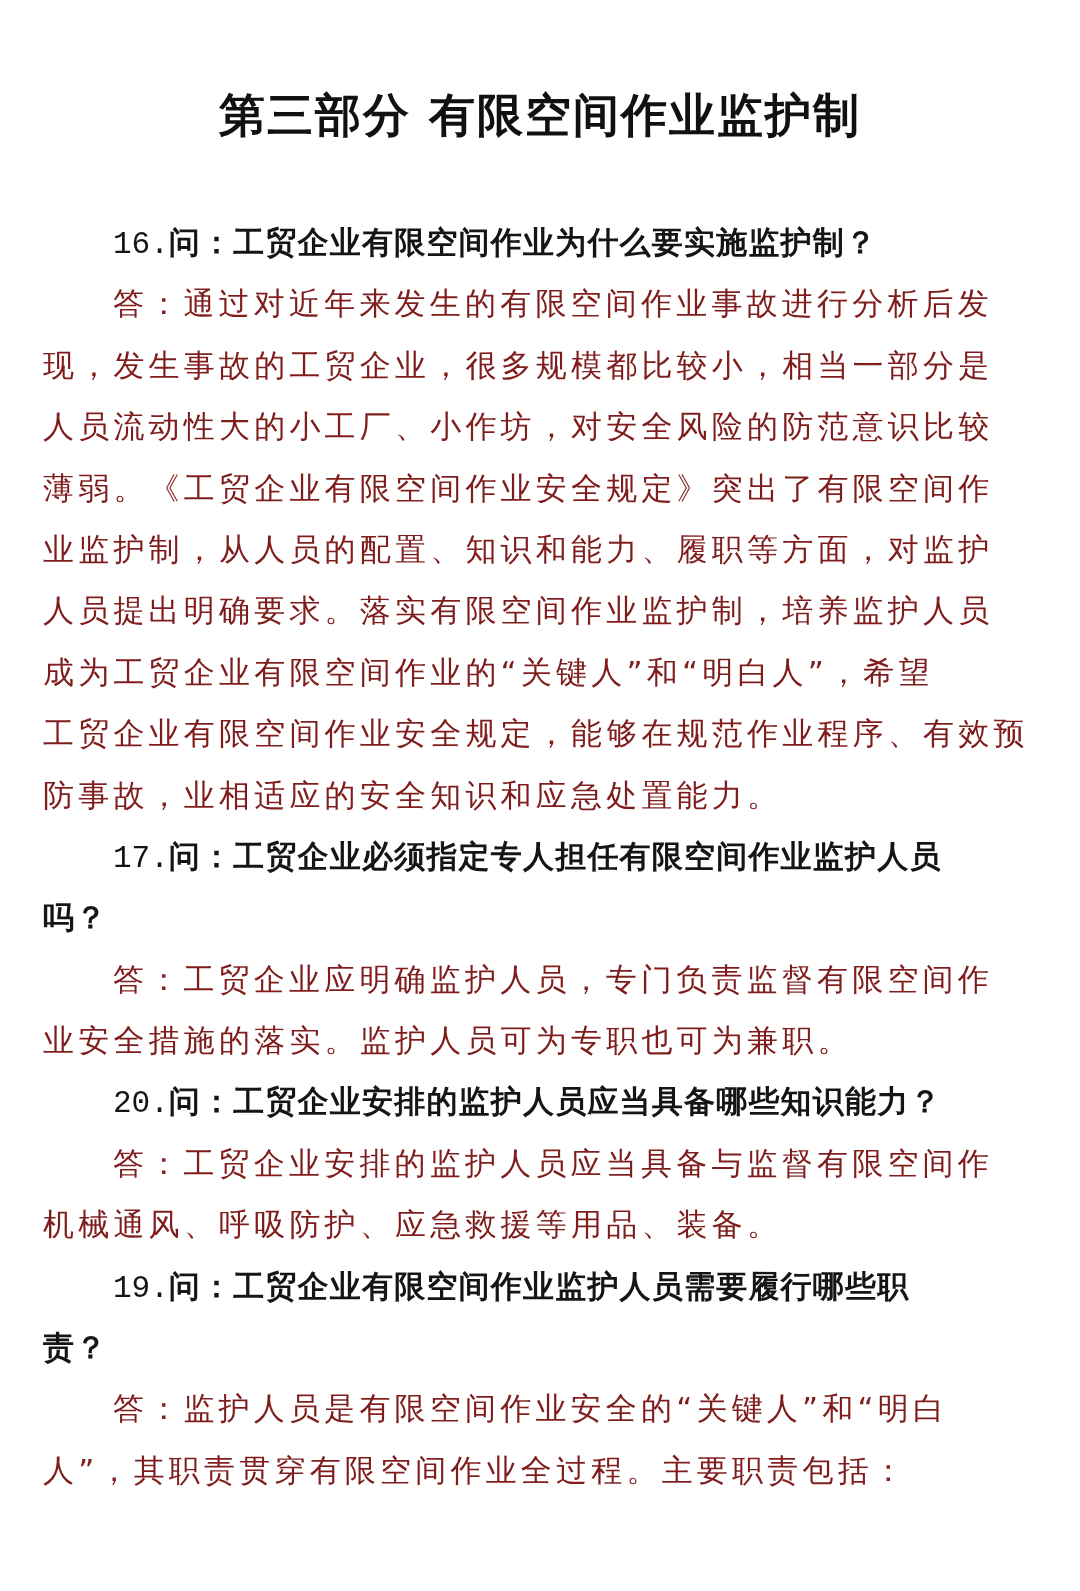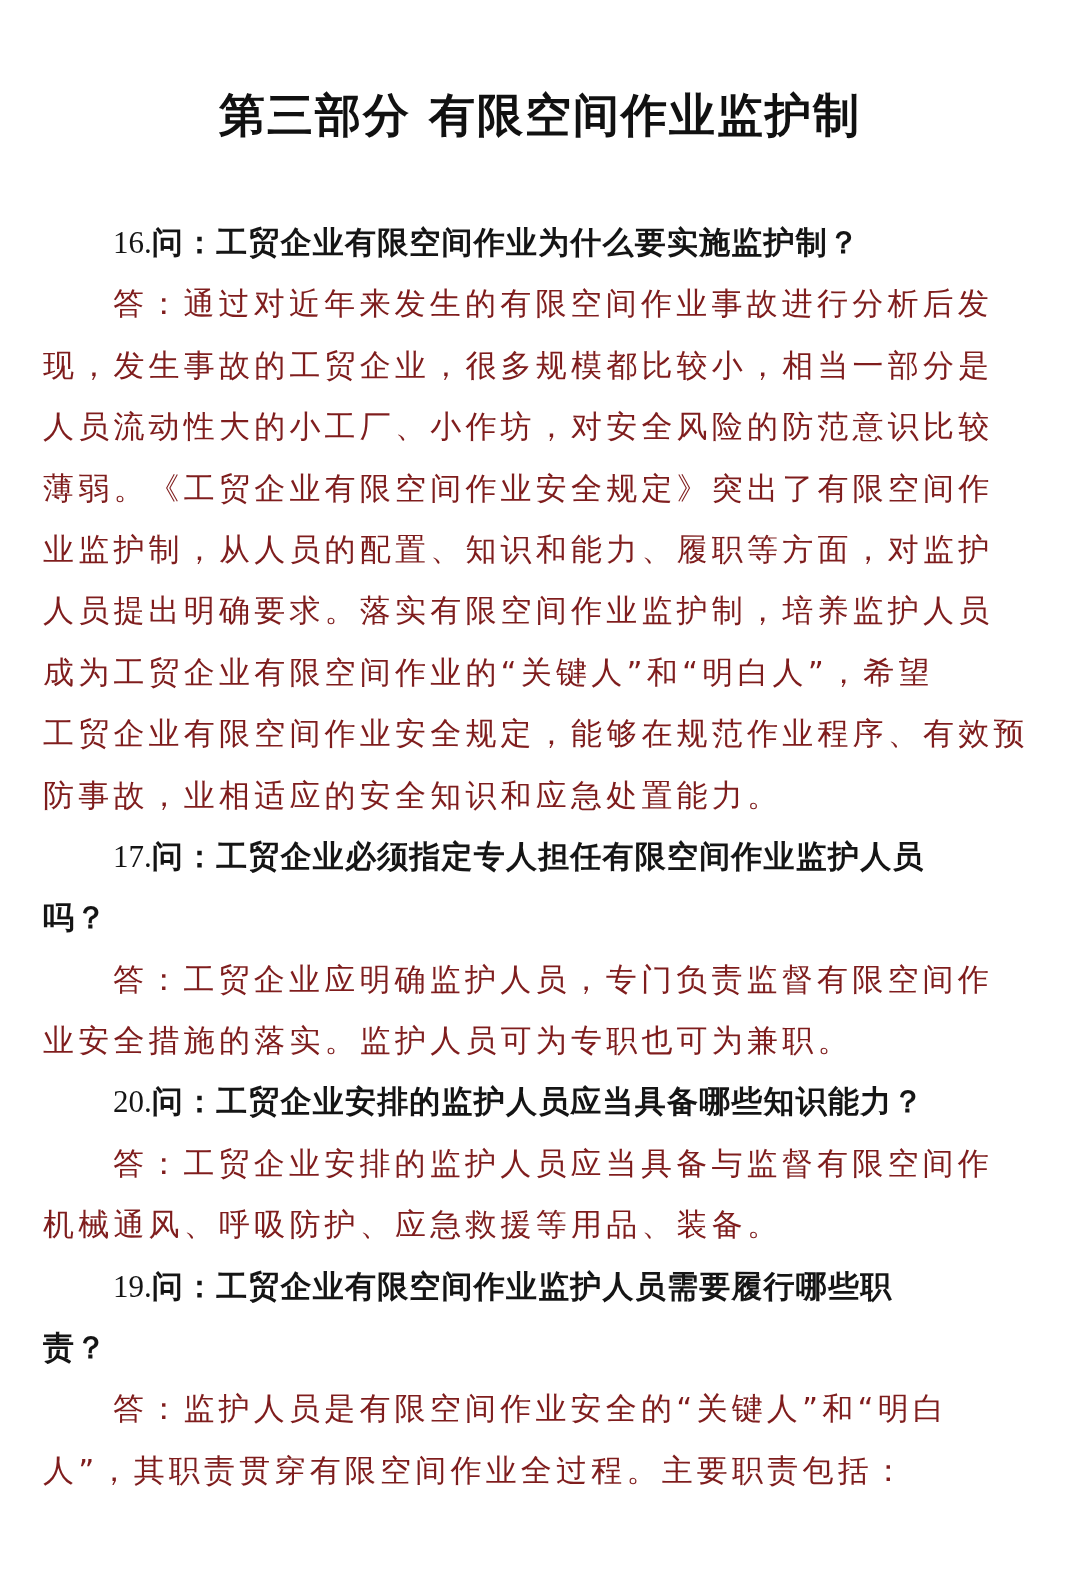--- a/index.html
+++ b/index.html
@@ -52,21 +52,21 @@
     }
     .line.indent {
       padding-left: 70px;
     }
     .line.q {
       font-weight: bold;
       color: #151515;
       letter-spacing: 1.2px;
     }
     .line.q .qnum {
-      font-family: Liberation Serif, serif;
+      font-family: Liberation Mono, monospace;
       font-weight: normal;
       letter-spacing: 0;
     }
   </style>
 </head>
 <body>
 
 <div class="page">
   <div class="title">第三部分  有限空间作业监护制</div>
 

